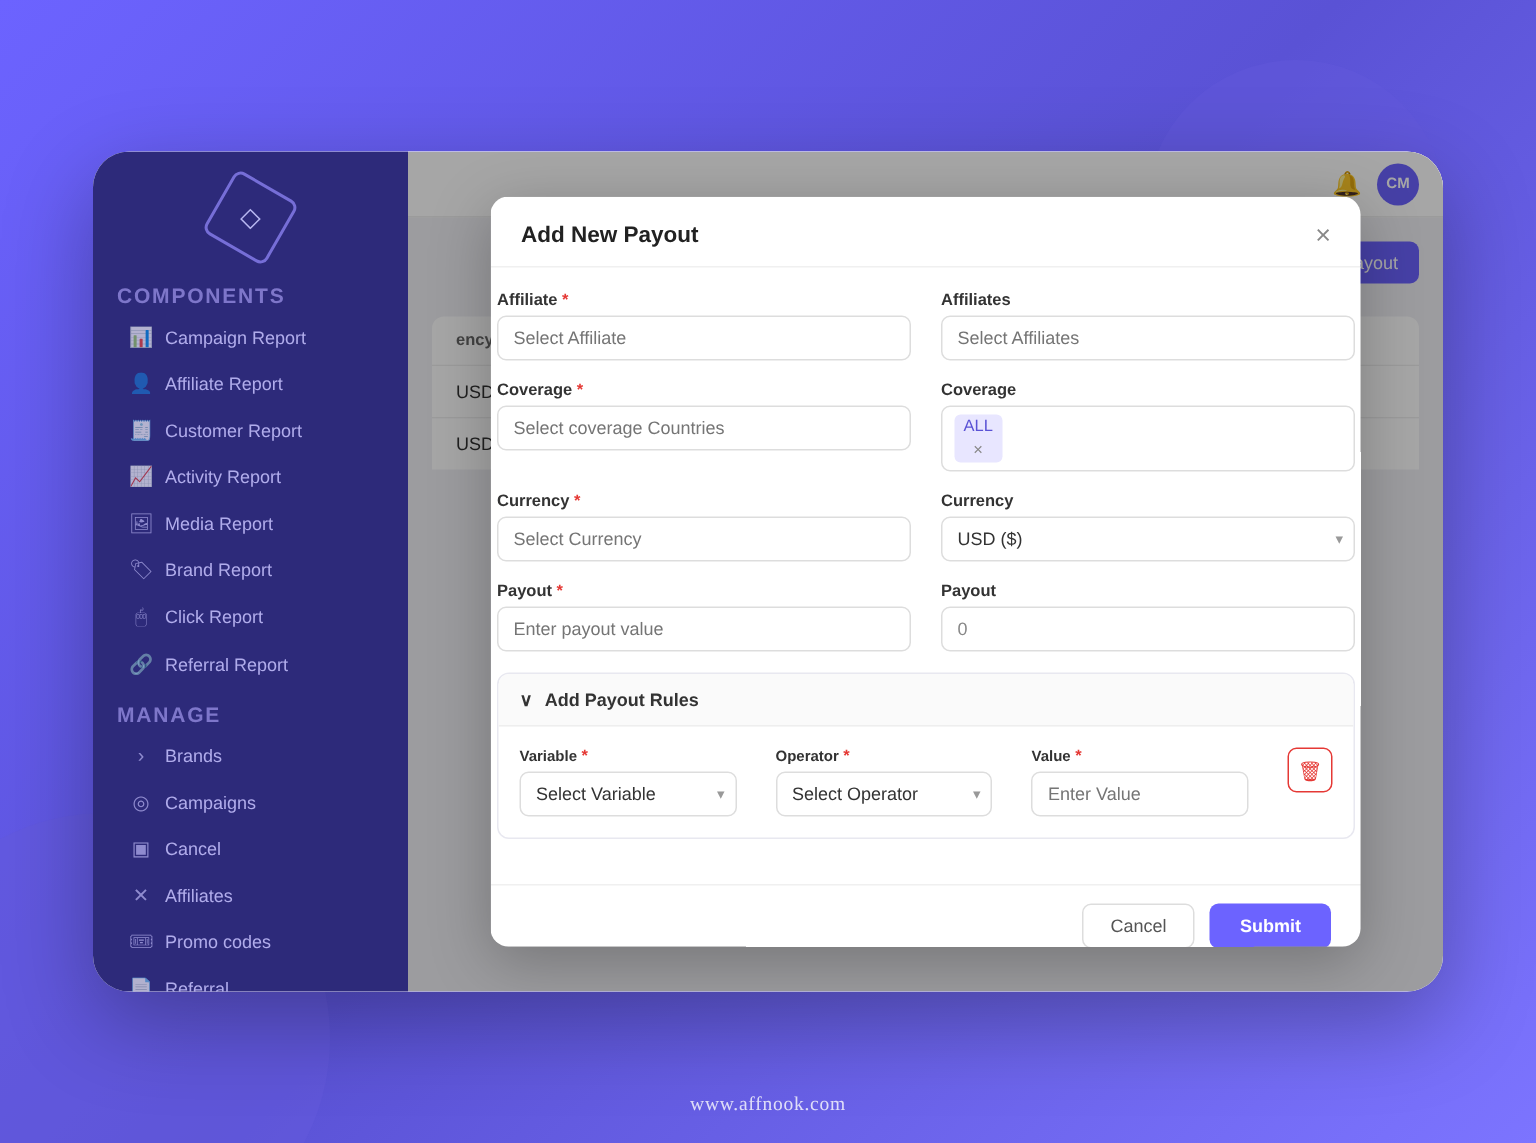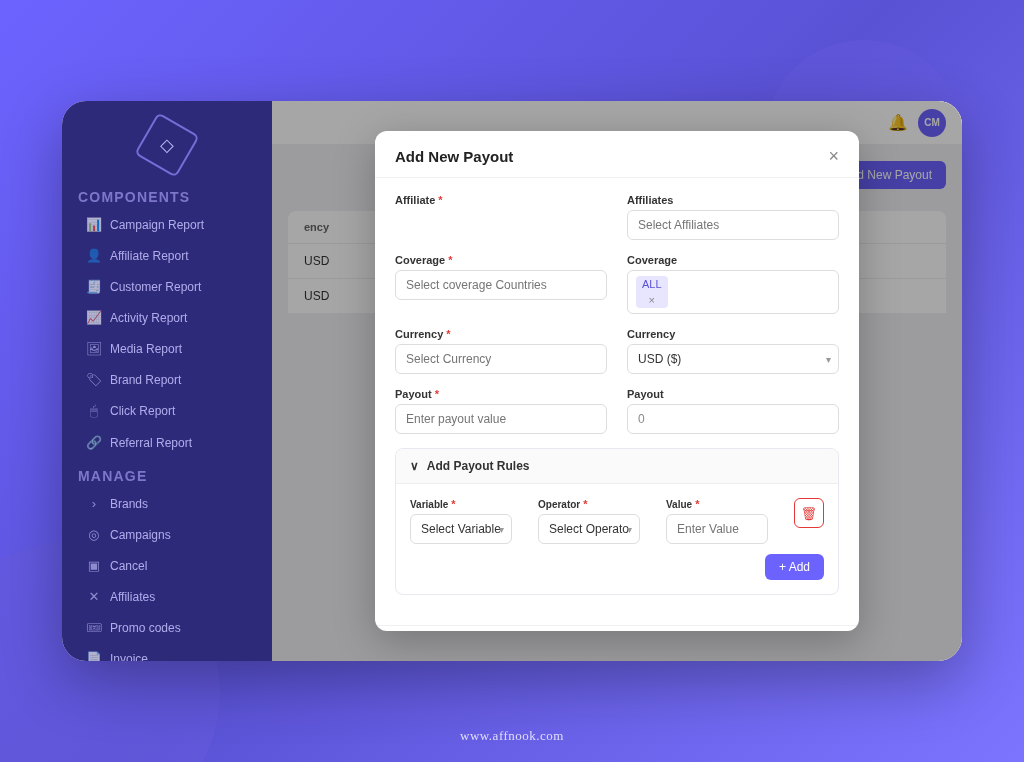--- a/index.html
+++ b/index.html
@@ -165,21 +165,21 @@
       background: rgba(0,0,0,0.35);
       z-index: 100;
       display: flex;
       align-items: center;
       justify-content: center;
     }
     
     .modal {
       background: #fff;
       border-radius: 12px;
-      width: 484px;
+      width: 580px;
       max-height: 500px;
       box-shadow: 0 10px 40px rgba(0,0,0,0.25);
       overflow-y: auto;
       padding: 0;
     }
     .modal-header {
       display: flex;
       align-items: center;
       justify-content: space-between;
       padding: 16px 20px 12px 20px;
@@ -192,21 +192,21 @@
     }
     .modal-close {
       background: none;
       border: none;
       font-size: 18px;
       color: #888;
       cursor: pointer;
       line-height: 1;
     }
     .modal-body {
-      padding: 16px 20px;
+      padding: 16px 4px;
     }
     .form-row {
       display: flex;
       gap: 20px;
       margin-bottom: 14px;
     }
     .form-group {
       flex: 1;
     }
     .form-label {
@@ -445,21 +445,21 @@
     <div class="sidebar-item">
       <span class="si-icon">✕</span>
       <span>Affiliates</span>
     </div>
     <div class="sidebar-item">
       <span class="si-icon">🎟</span>
       <span>Promo codes</span>
     </div>
     <div class="sidebar-item">
       <span class="si-icon">📄</span>
-      <span>Invoice</span>
+      <span>Referral</span>
     </div>
 
   </div>
 
   <div class="main-content">
     <div class="topbar">
       <span class="topbar-bell">🔔</span>
       <div class="topbar-avatar">CM</div>
     </div>
 
@@ -490,20 +490,21 @@
         </div>
 
         <div class="modal-body">
 
           <div class="form-row">
             <div class="form-group">
               <div class="form-label">
                 <span>Affiliate</span>
                 <span class="required-star">*</span>
               </div>
+              <input class="form-input" type="text" placeholder="Select Affiliate" style="">
             </div>
             <div class="form-group">
               <div class="form-label">Affiliates</div>
               <input class="form-input" type="text" placeholder="Select Affiliates" style="">
             </div>
           </div>
 
           <div class="form-row">
             <div class="form-group">
               <div class="form-label">
@@ -588,23 +589,20 @@
                   <div class="rules-label">
                     <span>Value</span>
                     <span class="required-star">*</span>
                   </div>
                   <input class="form-input" type="text" placeholder="Enter Value" style="">
                 </div>
                 <button class="delete-btn">
                   <span>🗑</span>
                 </button>
               </div>
-              <div style="display:flex;justify-content:flex-end;">
-                <button class="add-rule-btn">+ Add</button>
-              </div>
             </div>
           </div>
 
         </div>
 
         <div class="modal-footer">
           <button class="btn-cancel">Cancel</button>
           <button class="btn-submit">Submit</button>
         </div>
       </div>

